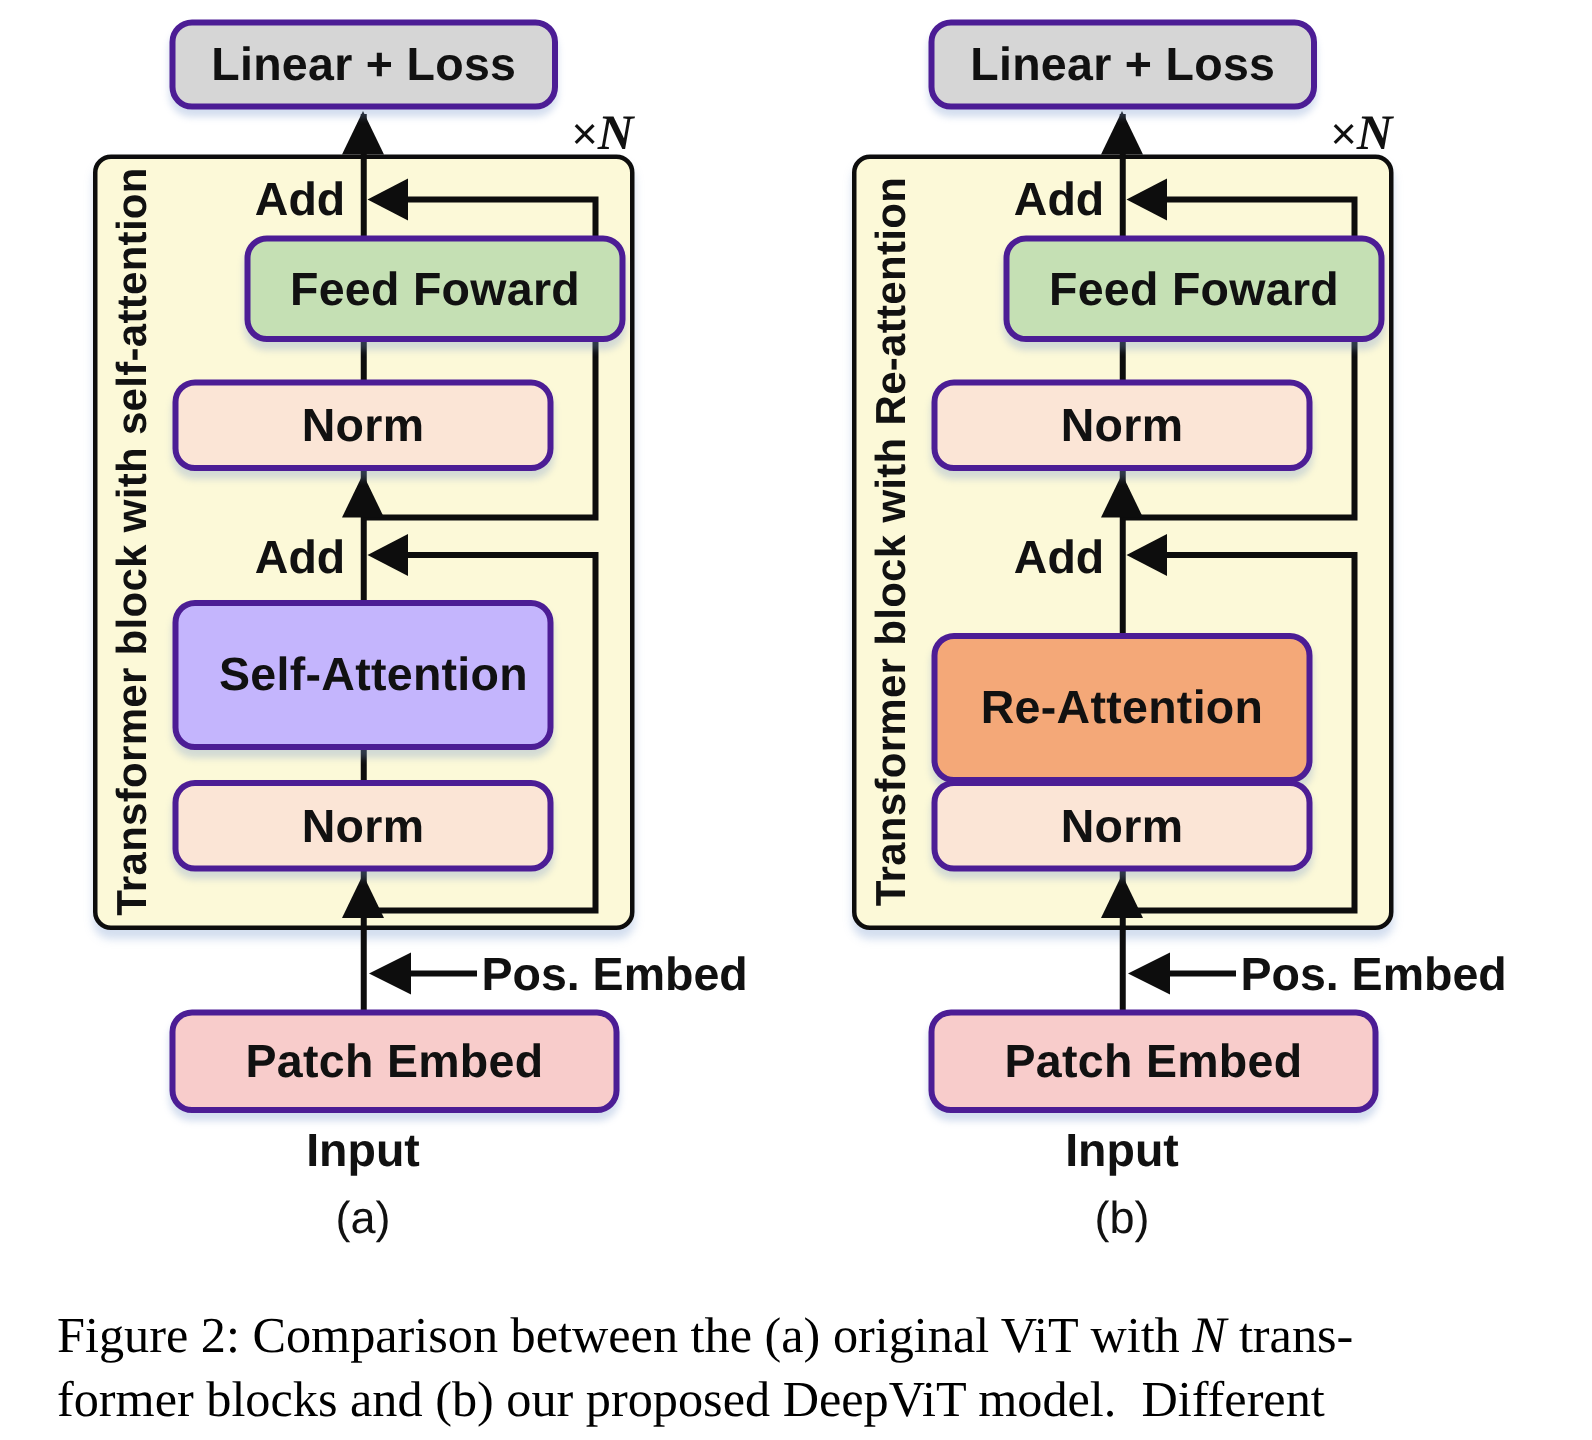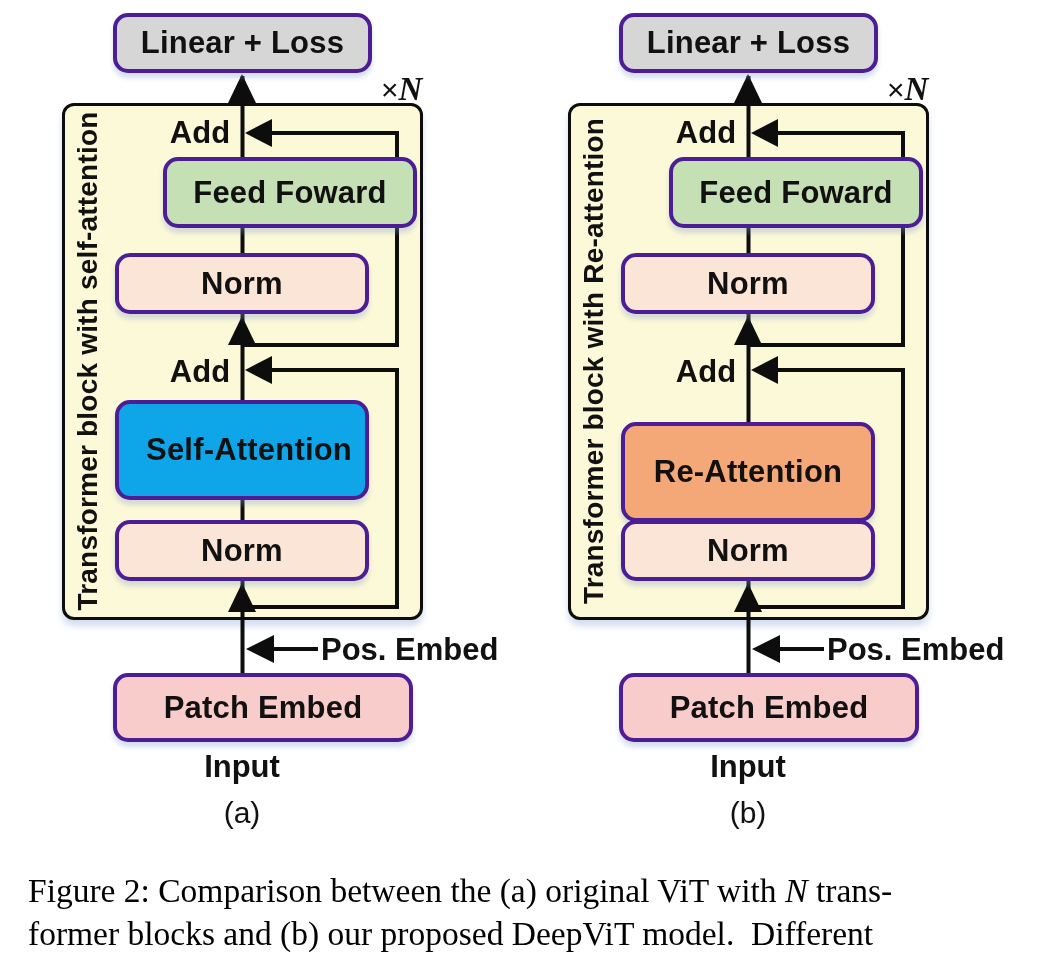--- a/index.html
+++ b/index.html
@@ -34,21 +34,21 @@
   .add-mid{left:200px;top:372px;}
   .pos-embed{left:321px;top:650px;transform:translateY(-50%);text-align:center;}
   .input-label{left:242px;top:767px;}
   .sublabel{left:242px;top:813px;font-weight:500;font-size:30px;}
   .side-label{left:88px;top:361px;transform:translate(-50%,-50%) rotate(-90deg);
               font-size:28px;font-weight:600;letter-spacing:.2px;}
   .xn{left:381px;top:71px;transform:none;font-weight:500;}
   .xn .times{font-size:30px;}
   .mathit{font-family:"Liberation Serif",serif;font-style:italic;font-size:33px;font-weight:600;}
 
-  .caption{position:absolute;left:28px;top:869px;width:992px;z-index:5;
+  .caption{position:absolute;left:38px;top:869px;width:992px;z-index:5;
            font-family:"Liberation Serif",serif;font-size:33.5px;line-height:43px;
            color:#000;}
   .cap-line{white-space:pre-wrap;}
   .caption .mathit{font-size:34px;font-weight:400;}
 </style>
 </head>
 <body>
 
 <div class="page">
 
@@ -64,21 +64,21 @@
       <polygon class="ah" points="242,316 228,345 256,345"></polygon>
       <polygon class="ah" points="242,583 228,612 256,612"></polygon>
       <polygon class="ah" points="245,133 272,119 272,147"></polygon>
       <polygon class="ah" points="245,370 272,356 272,384"></polygon>
       <polygon class="ah" points="246,649 274,635 274,663"></polygon>
     </svg>
 
     <div class="box linear-loss">Linear + Loss</div>
     <div class="box feed-forward">Feed Foward</div>
     <div class="box norm-top">Norm</div>
-    <div class="box attention" style="background-color: #0ea5e9; padding-left: 14px;">Self-Attention</div>
+    <div class="box attention" style="background-color: #c4b5fd; padding-left: 14px;">Self-Attention</div>
     <div class="box norm-bottom">Norm</div>
     <div class="box patch-embed">Patch Embed</div>
 
     <div class="lbl side-label">Transformer block with self-attention</div>
     <div class="lbl center add-top">Add</div>
     <div class="lbl center add-mid">Add</div>
     <div class="lbl xn"><span class="times">×</span><span class="mathit">N</span></div>
     <div class="lbl pos-embed">Pos. Embed</div>
     <div class="lbl center input-label">Input</div>
     <div class="lbl center sublabel">(a)</div>

